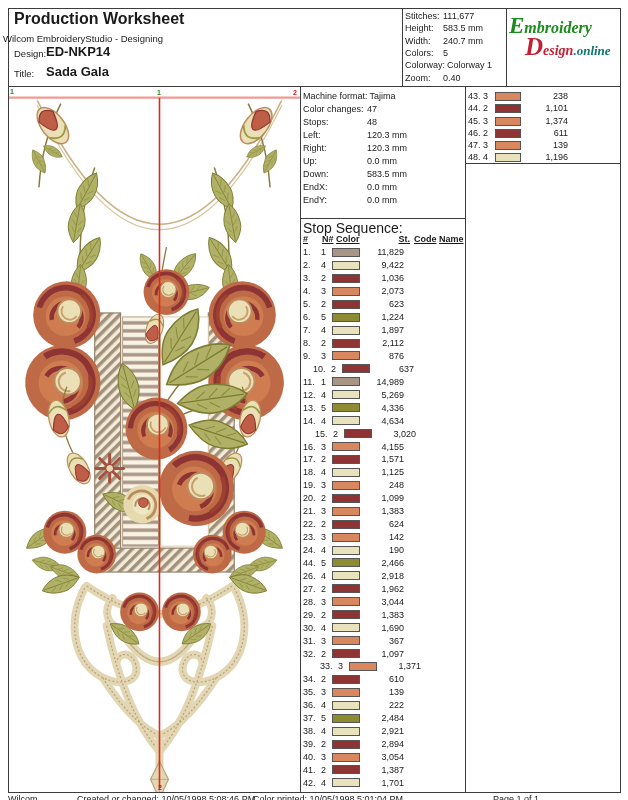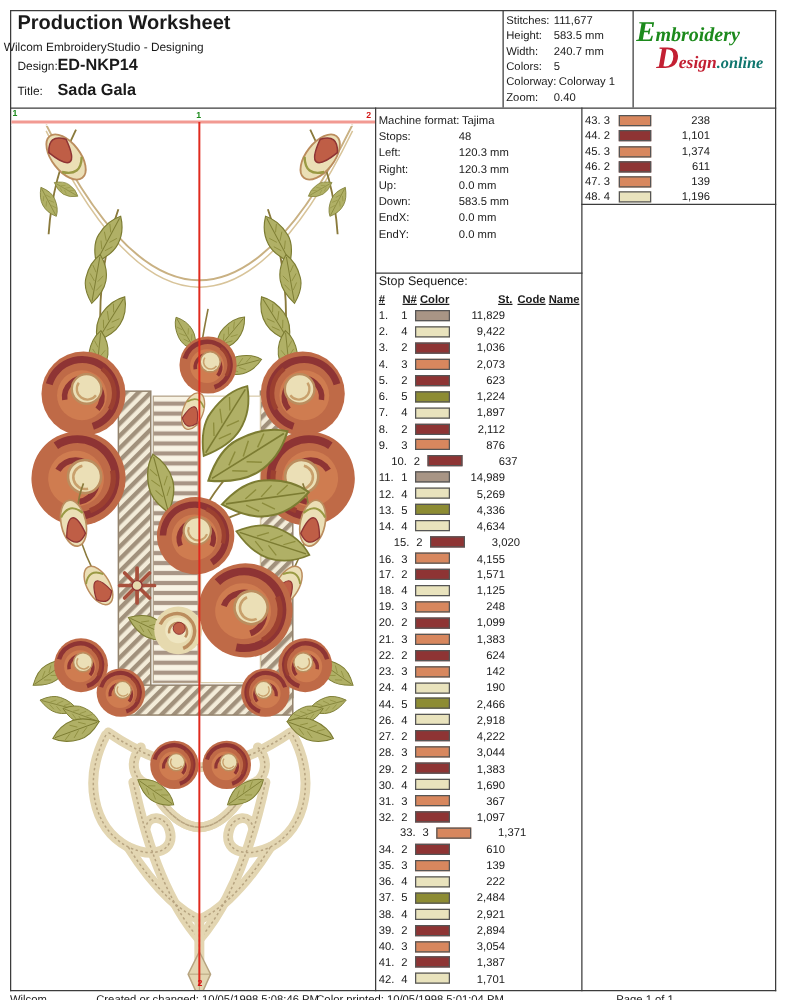--- a/index.html
+++ b/index.html
@@ -21,21 +21,21 @@
   .maclab{min-width:62px;margin-right:2px;}
   
   .logo{left:509px;top:14px;width:110px;font-family:"Liberation Serif","DejaVu Serif",serif;font-style:italic;line-height:1;}
   .l1{color:#1c8a1c;font-size:16px;font-weight:bold;}
   .lgE{font-size:23px;}
   .l2{margin-left:16px;margin-top:-3px;white-space:nowrap;}
   .lgD{color:#c32033;font-size:25px;font-weight:bold;}
   .lred{color:#c32033;font-size:14px;font-weight:bold;}
   .lblue{color:#0f766e;font-size:13px;font-weight:bold;}
   
-  .ss-title{left:303px;top:220px;font-size:10px;}
+  .ss-title{left:303px;top:220px;font-size:14px;}
   .ss-head{position:absolute;font-size:9px;font-weight:bold;text-decoration:underline;}
   .srow,.rrow{display:flex;align-items:center;font-size:9px;}
   .srow{height:12.95px;}
   .rrow{height:12.2px;align-items:flex-end;}
   .c-i{width:18px;} .c-n{width:11px;}
   .c-sw{width:28px;height:9px;border:1px solid #555;margin-right:4px;box-sizing:border-box;}
   .c-st{width:40px;text-align:right;}
   .rrow .c-i{width:15px;margin-left:3px;} .rrow .c-n{width:9px;}
   .rrow .c-sw{width:26px;margin:0 5px 0 3px;}
   .rrow .c-st{width:42px;}
@@ -247,20 +247,24 @@
   <div class="mark mred" style="left:293px;top:89px">2</div>
   <div class="mark mred" style="left:158px;top:784px">2</div>
 
   <div class="rowlist" style="left:303px;top:89px;width:160px">
 
       <div class="macrow">
         <span class="maclab">Machine format:</span>
         <span>Tajima</span>
       </div>
 
+      <div class="macrow">
+        <span class="maclab">Color changes:</span>
+        <span>47</span>
+      </div>
 
       <div class="macrow">
         <span class="maclab">Stops:</span>
         <span>48</span>
       </div>
 
 
       <div class="macrow">
         <span class="maclab">Left:</span>
         <span>120.3 mm</span>
@@ -481,21 +485,21 @@
         <span class="c-i" style="margin-left:3px">26.</span>
         <span class="c-n">4</span>
         <span class="c-sw" style="background: rgb(233, 227, 189);"></span>
         <span class="c-st">2,918</span>
       </div>
 
       <div class="srow">
         <span class="c-i" style="margin-left:3px">27.</span>
         <span class="c-n">2</span>
         <span class="c-sw" style="background: rgb(142, 52, 52);"></span>
-        <span class="c-st">4,222</span>
+        <span class="c-st">1,962</span>
       </div>
 
       <div class="srow">
         <span class="c-i" style="margin-left:3px">28.</span>
         <span class="c-n">3</span>
         <span class="c-sw" style="background: rgb(216, 135, 94);"></span>
         <span class="c-st">3,044</span>
       </div>
 
       <div class="srow">

